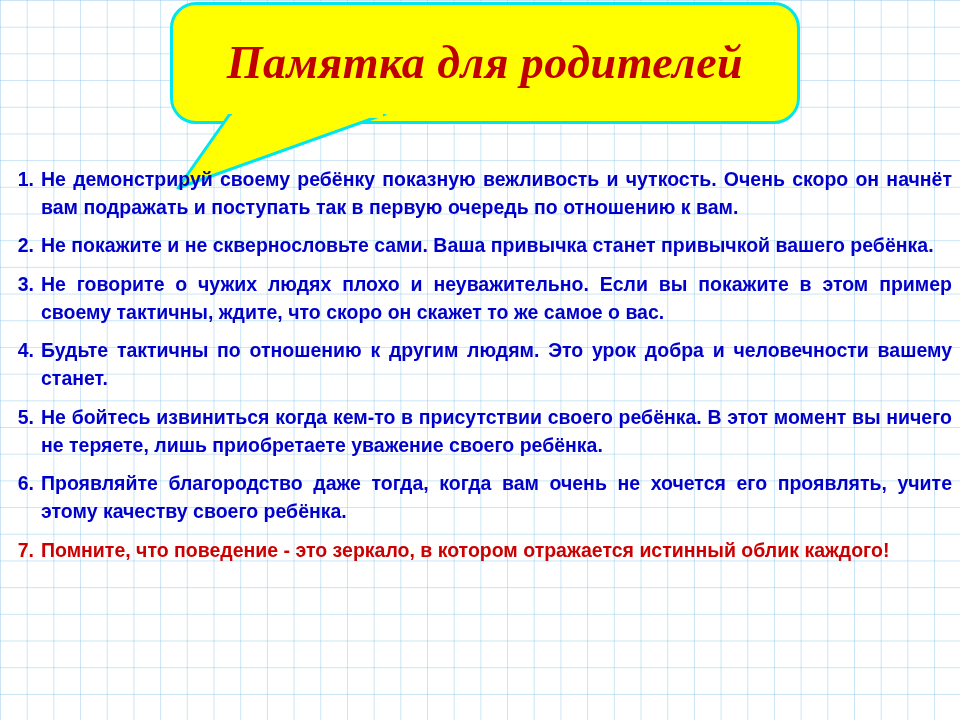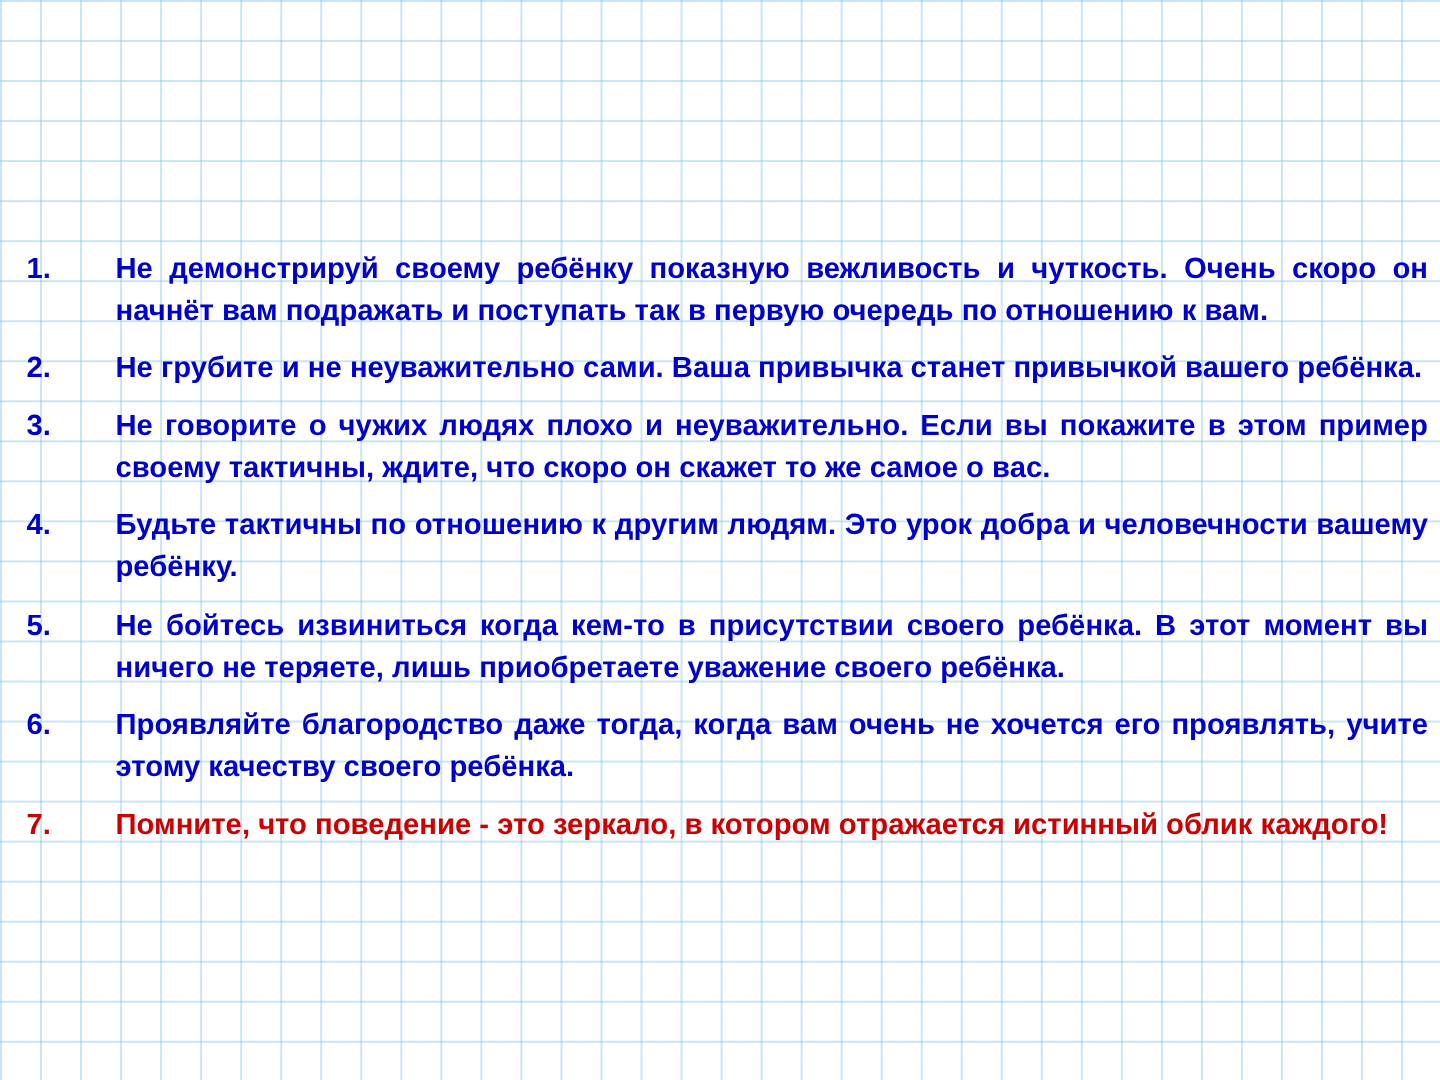--- a/index.html
+++ b/index.html
@@ -89,55 +89,63 @@
   }
   .item .num {
     flex: 0 0 auto;
     width: 26px;
     text-align: right;
     margin-right: 7px;
   }
   .item .txt {
     flex: 1 1 auto;
     text-align: justify;
-    margin-left: 36px;
   }
   .item.last {
     color: #cc0000;
   }
   .item.last .num {
     color: #cc0000;
   }
 </style>
 </head>
 <body>
 
 <div class="page">
 
+  <div class="title-wrap">
+    <div class="callout">
+      <div class="callout-title">Памятка для родителей</div>
+    </div>
+    <svg class="tail" viewBox="0 0 250 80" xmlns="http://www.w3.org/2000/svg">
+      <polygon points="60,0 215,0 8,74" fill="#ffff00" stroke="#00e5ee" stroke-width="3" stroke-linejoin="round"></polygon>
+      <rect x="62" y="-6" width="151" height="10" fill="#ffff00"></rect>
+    </svg>
+  </div>
 
   <div class="list">
 
     <div class="item">
       <span class="num">1.</span>
       <span class="txt">Не демонстрируй своему ребёнку показную вежливость и чуткость. Очень скоро он начнёт вам подражать и поступать так в первую очередь по отношению к вам.</span>
     </div>
 
     <div class="item">
       <span class="num">2.</span>
-      <span class="txt">Не грубите и не неуважительно сами. Ваша привычка станет привычкой вашего ребёнка.</span>
+      <span class="txt">Не покажите и не сквернословьте сами. Ваша привычка станет привычкой вашего ребёнка.</span>
     </div>
 
     <div class="item">
       <span class="num">3.</span>
       <span class="txt">Не говорите о чужих людях плохо и неуважительно. Если вы покажите в этом пример своему тактичны, ждите, что скоро он скажет то же самое о вас.</span>
     </div>
 
     <div class="item">
       <span class="num">4.</span>
-      <span class="txt">Будьте тактичны по отношению к другим людям. Это урок добра и человечности вашему ребёнку.</span>
+      <span class="txt">Будьте тактичны по отношению к другим людям. Это урок добра и человечности вашему станет.</span>
     </div>
 
     <div class="item">
       <span class="num">5.</span>
       <span class="txt">Не бойтесь извиниться когда кем-то в присутствии своего ребёнка. В этот момент вы ничего не теряете, лишь приобретаете уважение своего ребёнка.</span>
     </div>
 
     <div class="item">
       <span class="num">6.</span>
       <span class="txt">Проявляйте благородство даже тогда, когда вам очень не хочется его проявлять, учите этому качеству своего ребёнка.</span>

